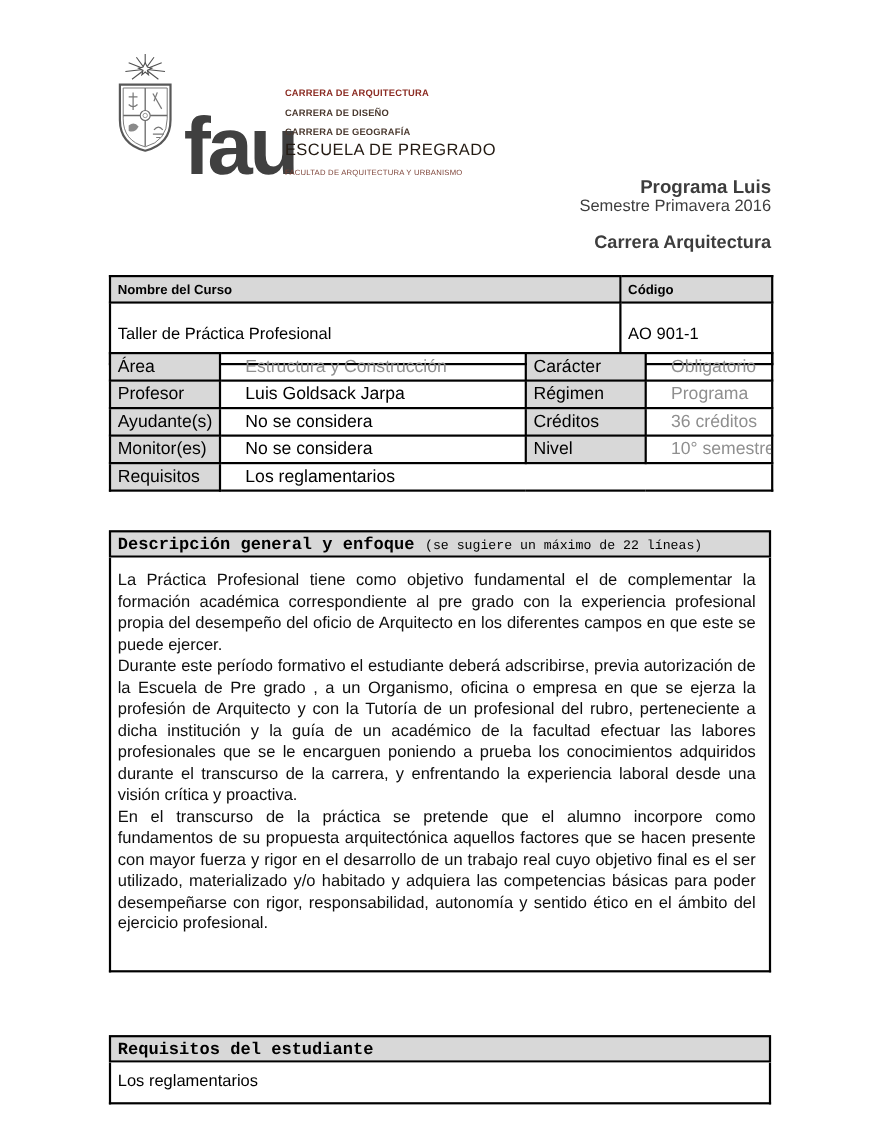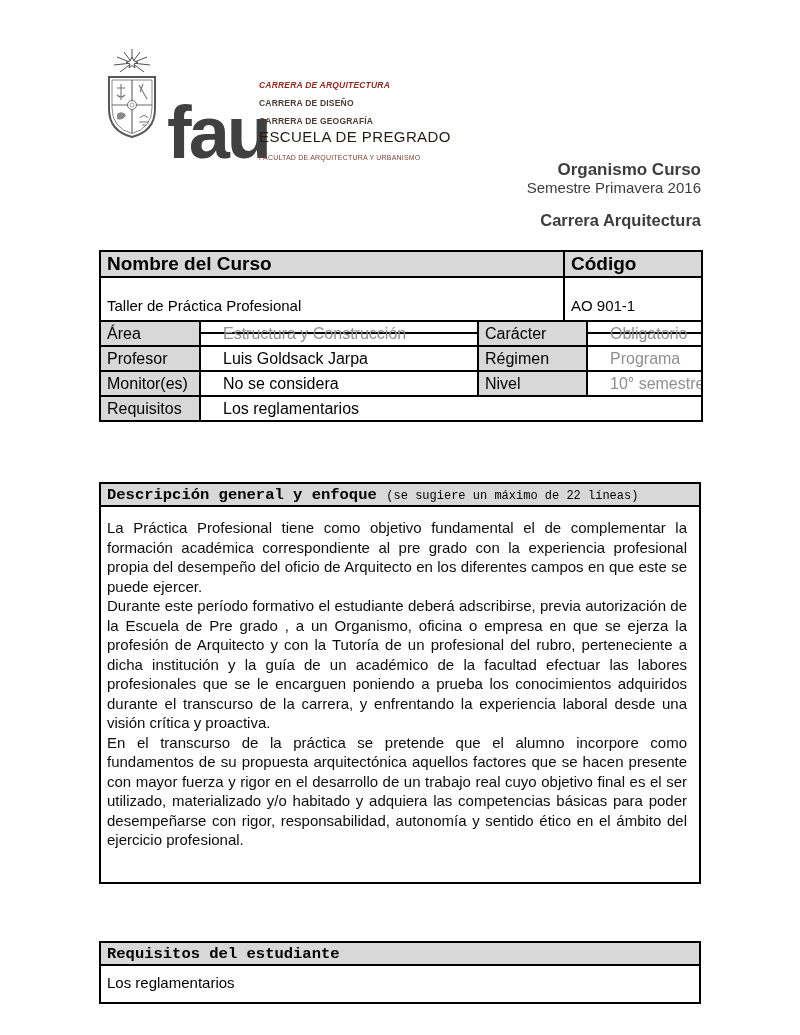--- a/index.html
+++ b/index.html
@@ -15,38 +15,38 @@
   
   .logo { position:absolute; left:103px; top:46px; height:94px; }
   .crest { position:absolute; left:0; top:2px; }
   .fau-word {
     position:absolute; left:64px; top:50px;
     font-size:74px; line-height:74px; font-weight:bold;
     letter-spacing:-3px; color:#404040;
   }
   .logo-lines { position:absolute; left:156px; top:28px; width:200px; }
   .logo-line { font-weight:bold; font-size:8.5px; line-height:9.5px; letter-spacing:0.2px; white-space:nowrap; }
-  .ll-arq  { color:#8b2c23;font-style:italic; }
+  .ll-arq  { color:#8b2c23; }
   .ll-dis  { color:#4b3a30; }
   .ll-geo  { color:#4b3a30; }
   .ll-esc  { font-size:15px; line-height:16px; font-weight:400; color:#241b13; letter-spacing:0.4px; margin-top:2px; }
   .ll-fac  { font-size:7px; line-height:8px; font-weight:400; color:#7d4338; letter-spacing:0.2px; }
 
   
   .header-block { position:absolute; left:300px; top:160px; width:401px; text-align:right; color:#3d3d3d; }
   .hb-title   { font-size:17px; font-weight:bold; line-height:19px; }
   .hb-sub     { font-size:15px; line-height:17px; }
   .hb-career  { font-size:16.5px; font-weight:bold; line-height:18px; margin-top:15px; }
 
   
   table { border-collapse:collapse; table-layout:fixed; }
   td, th { border:2px solid #000; overflow:hidden; white-space:nowrap; }
 
   .course-table { position:absolute; left:99px; top:250px; width:602px; }
-  .course-table th { background:#d8d8d8; text-align:left; font-size:19px; font-weight:bold; padding:1px 6px; height:20px; }
+  .course-table th { background:#d8d8d8; text-align:left; font-size:12px; font-weight:bold; padding:1px 6px; height:20px; }
   .course-table td { font-size:15px; padding:17px 6px; height:20px;margin-top:24px; }
 
   .info-table { position:absolute; left:99px; top:320px; width:602px; }
   .info-table td { height:21px; font-size:16px; }
   .info-table td.lbl { background:#d8d8d8; padding:1px 6px; }
   .info-table td.val { padding:1px 6px 1px 22px; }
   .muted { color:#8f8f8f; font-size:13px; }
 
   
   .section { position:absolute; left:99px; width:602px; box-sizing:border-box; }
@@ -114,21 +114,21 @@
     <span class="logo-lines">
       <span class="logo-line ll-arq">CARRERA DE ARQUITECTURA</span>
       <span class="logo-line ll-dis">CARRERA DE DISEÑO</span>
       <span class="logo-line ll-geo">CARRERA DE  GEOGRAFÍA</span>
       <span class="logo-line ll-esc">ESCUELA DE PREGRADO</span>
       <span class="logo-line ll-fac">FACULTAD DE ARQUITECTURA Y URBANISMO</span>
     </span>
   </div>
 
   <div class="header-block">
-    <div class="hb-title">Organismo Curso</div>
+    <div class="hb-title">Programa Luis</div>
     <div class="hb-sub">Semestre Primavera 2016</div>
     <div class="hb-career">Carrera Arquitectura</div>
   </div>
 
   <table class="course-table">
     <colgroup>
         <col style="width:464px">
         <col style="width:138px">
       </colgroup>
     <tbody>
@@ -157,20 +157,26 @@
       <td class="lbl">Carácter</td>
       <td class="val muted">Obligatorio</td>
     </tr>
     <tr>
       <td class="lbl">Profesor</td>
       <td class="val">Luis Goldsack Jarpa</td>
       <td class="lbl">Régimen</td>
       <td class="val muted">Programa</td>
     </tr>
     <tr>
+      <td class="lbl">Ayudante(s)</td>
+      <td class="val">No se considera</td>
+      <td class="lbl">Créditos</td>
+      <td class="val muted">36 créditos</td>
+    </tr>
+    <tr>
       <td class="lbl">Monitor(es)</td>
       <td class="val">No se considera</td>
       <td class="lbl">Nivel</td>
       <td class="val muted">10° semestre</td>
     </tr>
     <tr>
       <td class="lbl">Requisitos</td>
       <td class="val" colspan="3">Los reglamentarios</td>
     </tr>
   </tbody>

